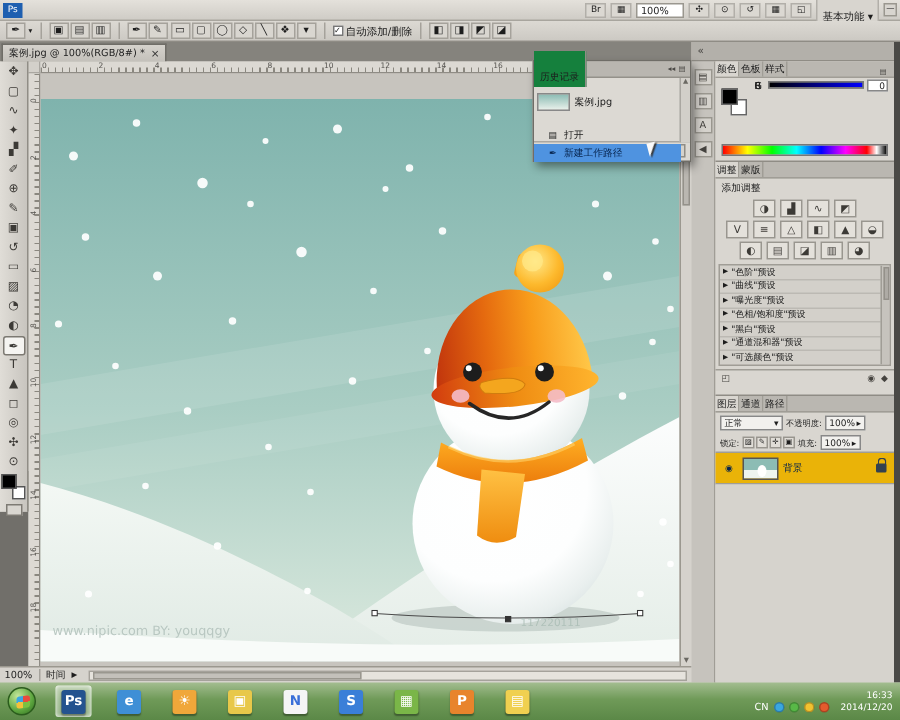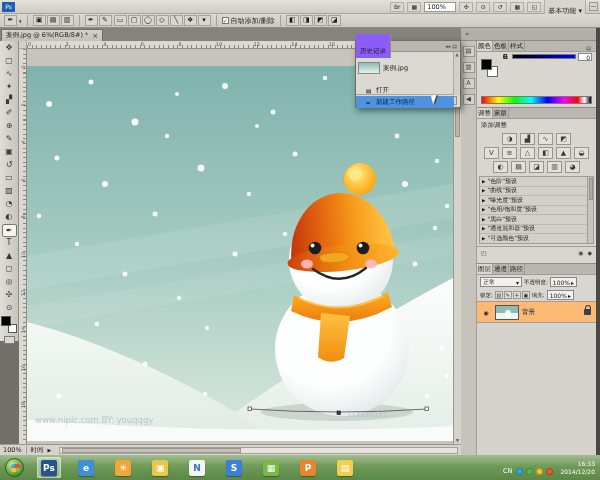--- a/index.html
+++ b/index.html
@@ -61,21 +61,21 @@
   
   #statusbar{left:0;top:444px;width:461px;height:11px;background:#d6d3cd;border-top:1px solid #9b988f;display:flex;align-items:center;font-size:6.5px;gap:4px;padding:0 3px}
   .sb-sep{width:1px;height:8px;background:#a5a29b}
   .sb-arrow{font-size:5px}
   .hscroll{flex:1;height:7px;background:#e6e3dd;border:1px solid #a5a29b;position:relative;margin-left:4px}
   .hs-thumb{position:absolute;left:2px;top:0;height:5px;width:45%;background:#c3c0ba;border:1px solid #9a978f}
 
   
   #history-panel{left:355px;top:40px;width:106px;height:68px;background:#dcd9d3;border:1px solid #6f6d67;box-shadow:2px 3px 6px rgba(0,0,0,.45);z-index:40}
   .hp-header{height:11px;background:#b9b6b0;display:flex;align-items:center;border-bottom:1px solid #94918a}
-  .hp-tab{height:100%;background:#8b5cf6;font-size:6.5px;padding:12px 4px;line-height:10px;border-right:1px solid #908d86}
+  .hp-tab{height:100%;background:#15803d;font-size:6.5px;padding:12px 4px;line-height:10px;border-right:1px solid #908d86}
   .hp-hicons{margin-left:auto;font-size:5px;color:#4a4845;padding-right:3px;display:flex;gap:2px}
   .hp-body{position:relative;height:43px;border-bottom:1px solid #aaa7a1}
   .hp-snapshot{display:flex;align-items:center;gap:3px;height:15px;padding:16px 2px}
   .hp-thumb{width:22px;height:12px;background:linear-gradient(#8cbcb4,#e8f0ea);border:1px solid #888;flex:none}
   .hp-name{font-size:6.5px}
   .hp-row{display:flex;align-items:center;gap:3px;height:12px;padding:0 2px 0 8px;font-size:6.5px;width:98px}
   .hp-row .hp-icon{font-size:6px;width:9px;text-align:center}
   .hp-row.selected{background:#4f93e0;color:#06234c}
   .hp-scroll{position:absolute;right:0;top:0;width:7px;height:43px;border-left:1px solid #aaa7a1;background:#d2cfc9;font-size:4.5px;text-align:center;color:#6b6963}
   .hp-footer{height:11px;display:flex;justify-content:flex-end;align-items:center;gap:2px;padding:0 3px}
@@ -117,21 +117,21 @@
 
   #layers-panel{top:264px;height:191px;border-bottom:none}
   .lp-ctrl1{display:flex;align-items:center;gap:2px;padding:2px 3px;height:14px}
   .lp-select{width:42px;height:10px;background:#f2f1ee;border:1px solid #888;font-size:6px;display:flex;justify-content:space-between;align-items:center;padding:0 2px}
   .lp-lbl{font-size:5.5px;white-space:nowrap}
   .lp-valbox{height:10px;background:#f2f1ee;border:1px solid #888;font-size:6px;display:flex;align-items:center;padding:0 2px;gap:1px}
   .lp-ctrl2{display:flex;align-items:center;gap:2px;padding:0 3px;height:12px}
   .lk{width:8px;height:8px;border:1px solid #99968f;background:#e0ddd7;font-size:5px;line-height:7px;text-align:center}
   .lp-rows{border-top:1px solid #a09d96;border-bottom:1px solid #a09d96;background:#d3d0ca}
   .layer-row{display:flex;align-items:center;height:20px;gap:3px;padding:0 3px;font-size:6.5px}
-  .layer-row.selected{background:#fdba74;color:#06234c}
+  .layer-row.selected{background:#eab308;color:#06234c}
   .lr-eye{width:12px;text-align:center;font-size:6px}
   .lr-thumb{width:24px;height:15px;border:1px solid #555;background:linear-gradient(#8cbcb4 55%,#eef4f0 55%);position:relative;flex:none}
   .lr-thumb::after{content:"";position:absolute;left:9px;top:4px;width:6px;height:8px;border-radius:50%;background:#fff}
   .lr-name{flex:1}
   .lr-lock{width:7px;height:6px;background:#33414f;border-radius:1px;position:relative;margin-right:2px}
   .lr-lock::before{content:"";position:absolute;top:-4px;left:1px;width:4px;height:4px;border:1px solid #33414f;border-bottom:none;border-radius:3px 3px 0 0}
   .lp-empty{height:132px;background:#d6d3cd}
   #right-edge{left:596px;top:28px;width:4px;height:427px;background:#4a4946}
 
   
@@ -211,21 +211,21 @@
 
   <span class="ob-icon">◧</span>
       <span class="ob-icon">◨</span>
       <span class="ob-icon">◩</span>
       <span class="ob-icon">◪</span>
     </span>
 </div>
 
 <div id="tabstrip" class="x">
   <div class="doctab">
-    <span class="doctab-title">案例.jpg @ 6%(RGB/8#) *</span>
+    <span class="doctab-title">案例.jpg @ 100%(RGB/8#) *</span>
     <span class="doctab-close">×</span>
   </div>
 </div>
 <div id="dockheader" class="x">
   <span>«</span>
 </div>
 
 <div id="toolbar" class="x">
 
 <div class="tool">✥</div>

